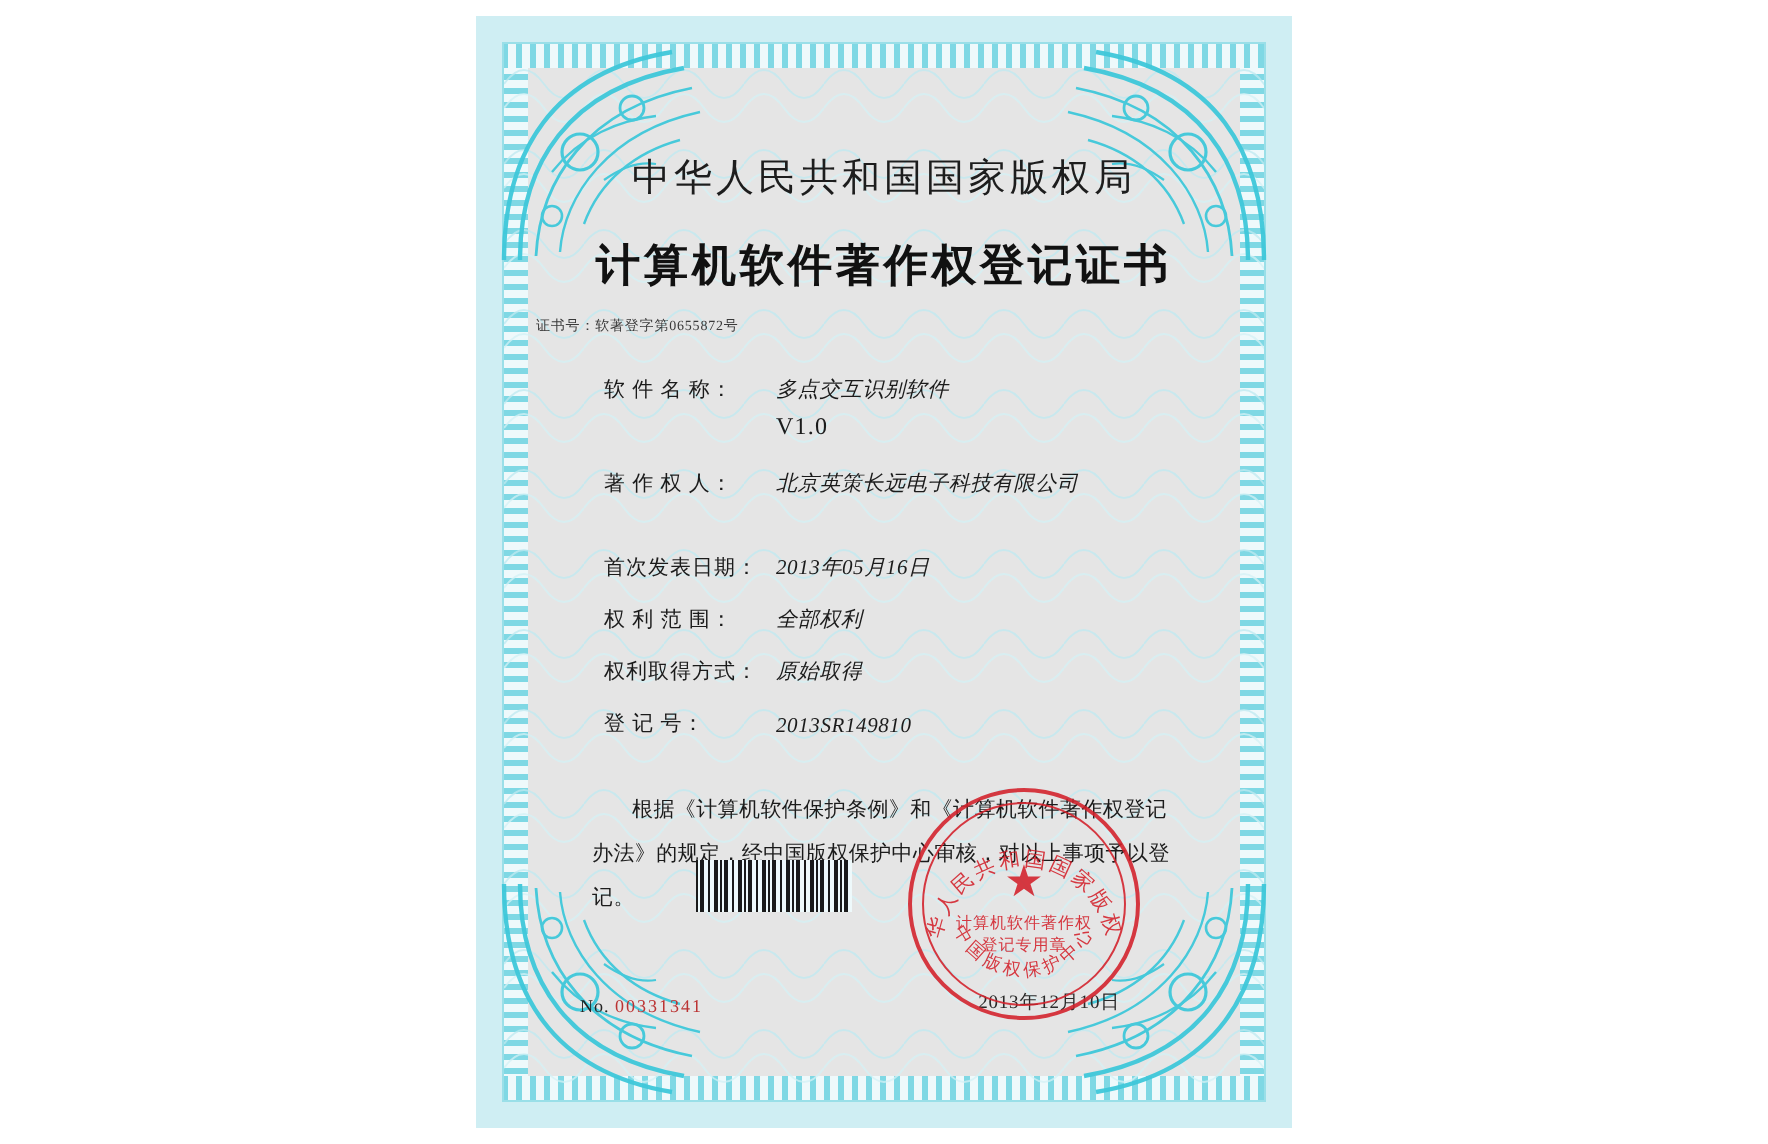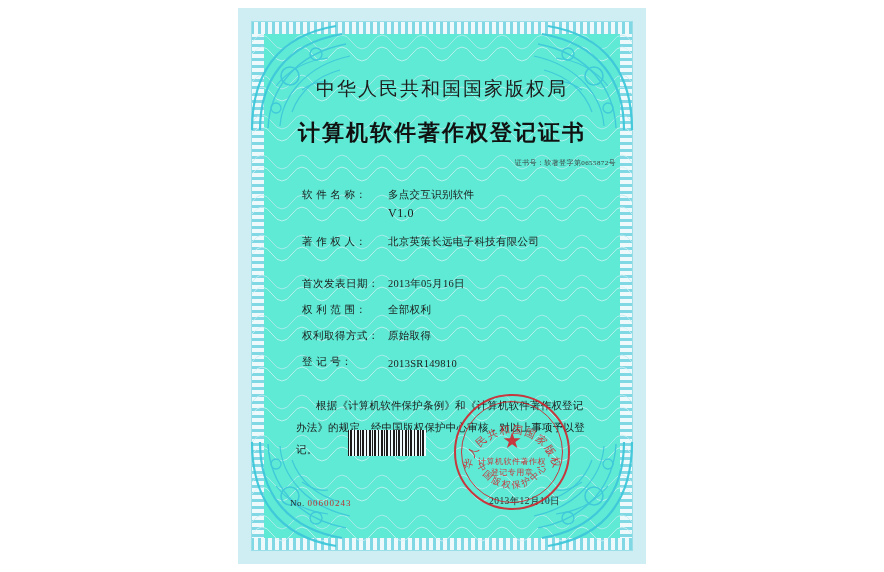--- a/index.html
+++ b/index.html
@@ -19,21 +19,21 @@
     height: 572px;
     background: #ffffff;
   }
   
   .certificate {
     position: absolute;
     left: 238px;
     top: 8px;
     width: 408px;
     height: 556px;
-    background: #5eead4;
+    background: #e5e5e5;
     box-sizing: border-box;
   }
   
   .border-band {
     position: absolute;
     inset: 0;
     box-sizing: border-box;
     border: 13px solid #cfeef3;
     background:
       repeating-linear-gradient(90deg, #7fd8e4 0 3px, #eef9fb 3px 7px) top    /100% 13px no-repeat,
@@ -81,21 +81,21 @@
   .title-2 {
     font-size: 22px;
     font-weight: bold;
     letter-spacing: 2px;
     color: #111111;
     margin-top: 16px;
     white-space: nowrap;
   }
   .cert-no {
     margin-top: 10px;
-    text-align: right;
+    text-align: left;
     font-size: 7px;
     color: #3a3a3a;
     letter-spacing: .4px;
   }
   
   .fields {
     margin-top: 20px;
     padding-left: 34px;
   }
   .row {
@@ -106,20 +106,21 @@
     color: #1b1b1b;
   }
   .row .label {
     width: 86px;
     flex: 0 0 86px;
     letter-spacing: .5px;
   }
   .row .value {
     letter-spacing: .3px;
     font-family: "Liberation Serif", serif;
+    font-style: italic;
   }
   .row.tight { margin-bottom: 4px; }
   .subvalue {
     font-size: 12px;
     margin: 0 0 14px 86px;
     letter-spacing: .6px;
     color: #1b1b1b;
   }
   
   .paragraph {
@@ -349,21 +350,21 @@
         </div>
 
       </div>
 
       <div class="paragraph">根据《计算机软件保护条例》和《计算机软件著作权登记办法》的规定，经中国版权保护中心审核，对以上事项予以登记。</div>
 
       <div class="barcode"></div>
 
       <div class="serial">
         <span>No.</span>
-        <span class="num">00600243</span>
+        <span class="num">00331341</span>
       </div>
 
       <div class="sign-date">2013年12月10日</div>
 
       <div class="seal">
         <div class="seal-ring"></div>
         <svg class="seal-arc" viewBox="0 0 112 112">
           <defs>
             <path id="arcTop" d="M 15,70 A 42,42 0 0 1 97,70"></path>
             <path id="arcBottom" d="M 20,66 A 38,38 0 0 0 92,66"></path>

